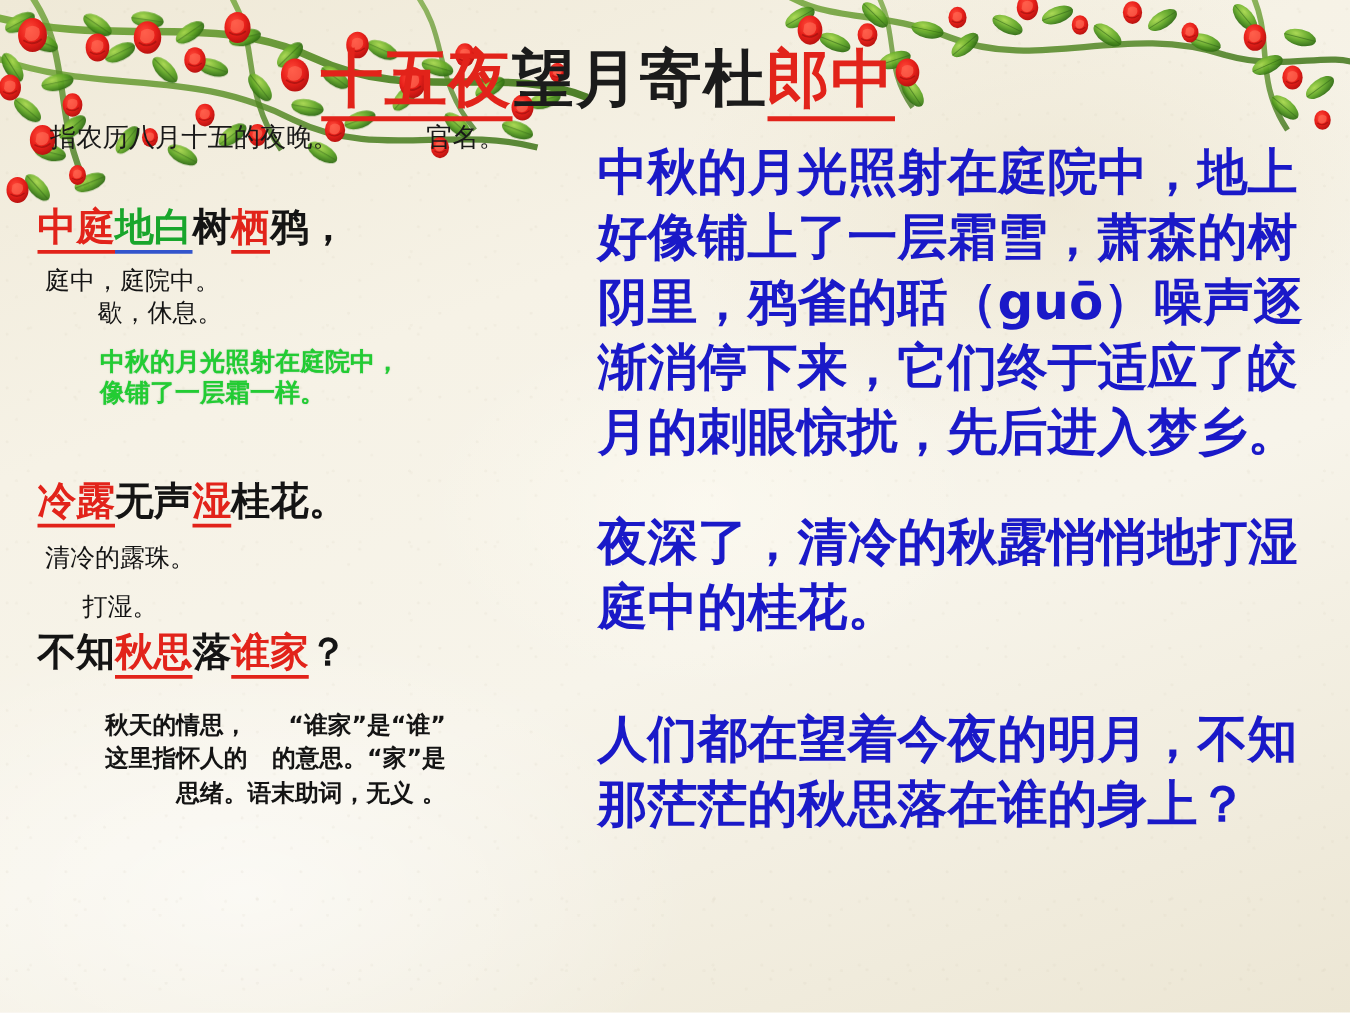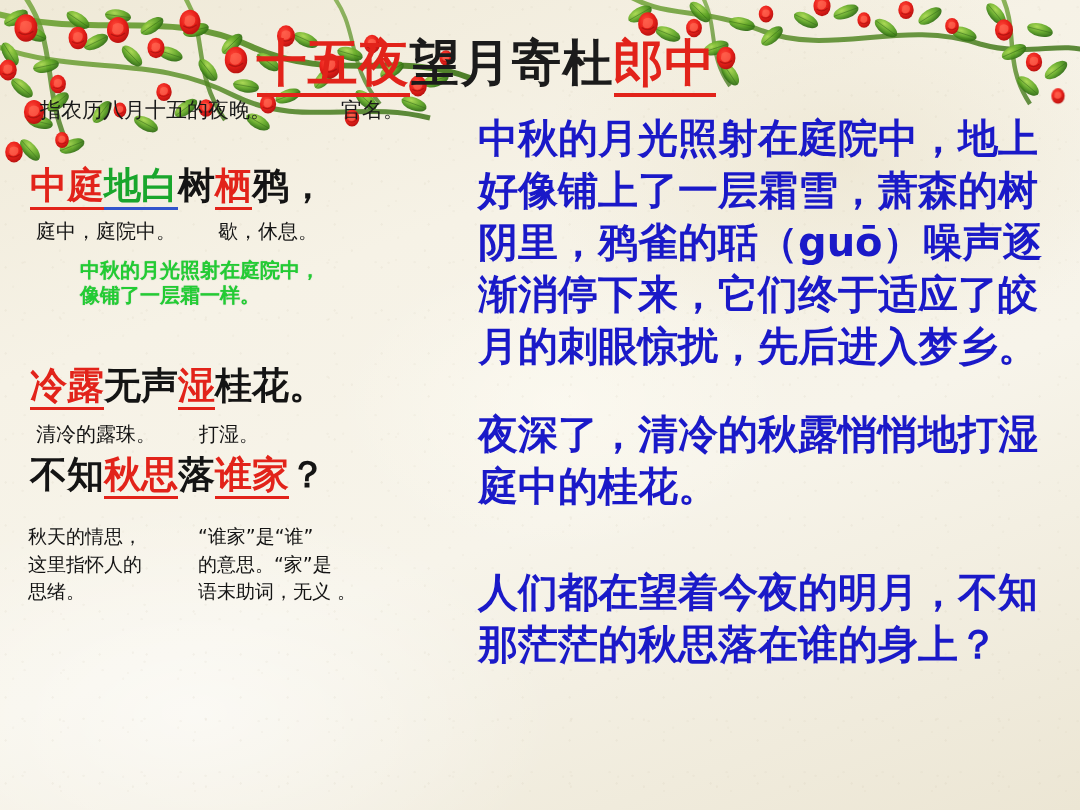--- a/index.html
+++ b/index.html
@@ -74,21 +74,21 @@
     z-index: 4;
   }
   .gloss-row {
     display: flex;
     align-items: flex-start;
     font-size: 21px;
     color: #191919;
     font-family: "DejaVu Serif", "Liberation Serif", serif;
   }
   .poem-line {
-    font-size: 37px;
+    font-size: 31px;
     line-height: 1.18;
     font-weight: 600;
     color: #141414;
     font-family: "DejaVu Sans", "Liberation Sans", sans-serif;
     white-space: nowrap;
   }
   .poem-line .hl-red {
     color: #e2231a;
     border-bottom: 3px solid #e2231a;
   }
@@ -102,28 +102,30 @@
     line-height: 1.25;
     font-weight: 600;
     font-family: "DejaVu Sans", "Liberation Sans", sans-serif;
     text-shadow: 0 0 1px rgba(20,150,40,.5);
   }
   .note-black {
     color: #141414;
     font-size: 20px;
     line-height: 1.3;
     font-family: "DejaVu Serif", "Liberation Serif", serif;
+    flex-direction: column;
   }
   .foot-notes {
     display: flex;
     font-size: 19px;
     line-height: 1.45;
     color: #141414;
     font-family: "DejaVu Sans", "Liberation Sans", sans-serif;
-    font-weight: 400;
+    font-weight: 700;
+    text-align: right;
   }
   .foot-notes .fn-col { white-space: pre-line; }
 
   
   #right-col {
     position: absolute;
     left: 478px; top: 112px;
     width: 580px;
     z-index: 4;
   }

